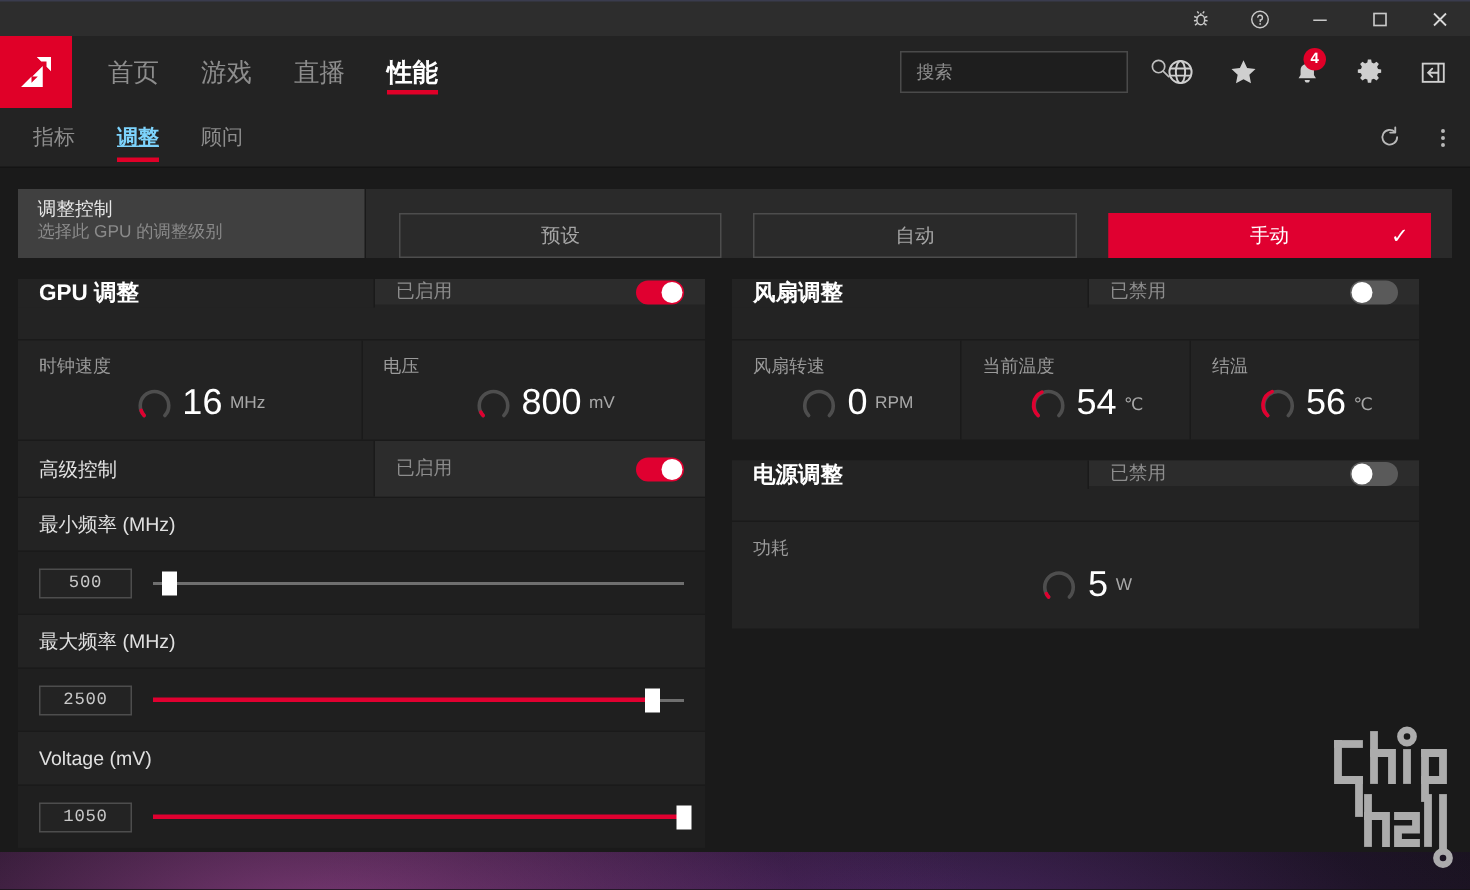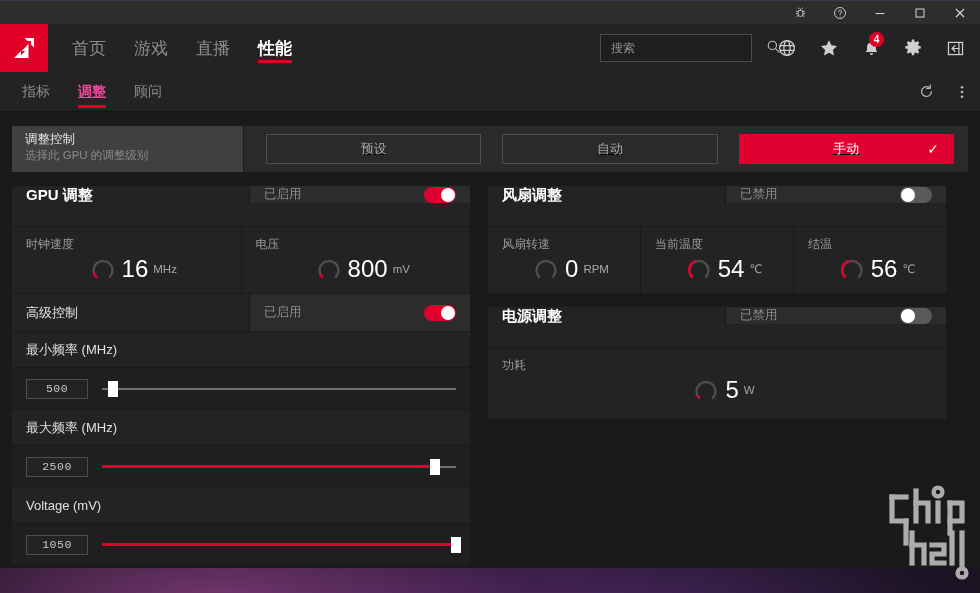--- a/index.html
+++ b/index.html
@@ -110,21 +110,21 @@
     display: flex; align-items: stretch;
     border-bottom: 1px solid #141414;
   }
   .subtab {
     position: relative;
     display: flex; align-items: center;
     padding: 0 12px; margin-left: 4px;
     font-size: 14px; color: #8d8d8d;
   }
   .subtab:first-child { margin-left: 10px; }
-  .subtab.active { color: #ec4899; font-weight: bold; text-decoration: underline; }
+  .subtab.active { color: #7dd3fc; font-weight: bold; text-decoration: underline; }
   .subtab.active::after {
     content: ""; position: absolute;
     left: 12px; right: 12px; bottom: 3px; height: 3px;
     background: #e00028;
   }
   .subbar-spacer { flex: 1 1 auto; }
   .subbar-icon {
     width: 36px;
     display: flex; align-items: center; justify-content: center;
     color: #b9b9b9;
@@ -148,23 +148,22 @@
   .tc-label {
     width: 232px; flex: 0 0 232px;
     padding: 5px 0 0 13px;
     border-right: 1px solid #1a1a1a;
     background: #404040;
   }
   .tc-title { font-size: 12.5px; color: #e8e8e8; line-height: 16px; }
   .tc-sub { font-size: 11.5px; color: #8a8a8a; line-height: 16px; }
   .tc-buttons {
     flex: 1 1 auto;
-    display: flex; align-items: center; gap: 21px;
+    display: flex; align-items: flex-end; gap: 21px;
     padding: 0 14px 0 22px;
-    text-decoration: underline;
   }
   .tc-btn {
     flex: 1 1 0;
     height: 30px;
     border: 1px solid #4d4d4d;
     background: transparent;
     color: #a6a6a6; font-size: 13px;
     display: flex; align-items: center; justify-content: center;
     font-family: "Liberation Sans", sans-serif;
     position: relative;

